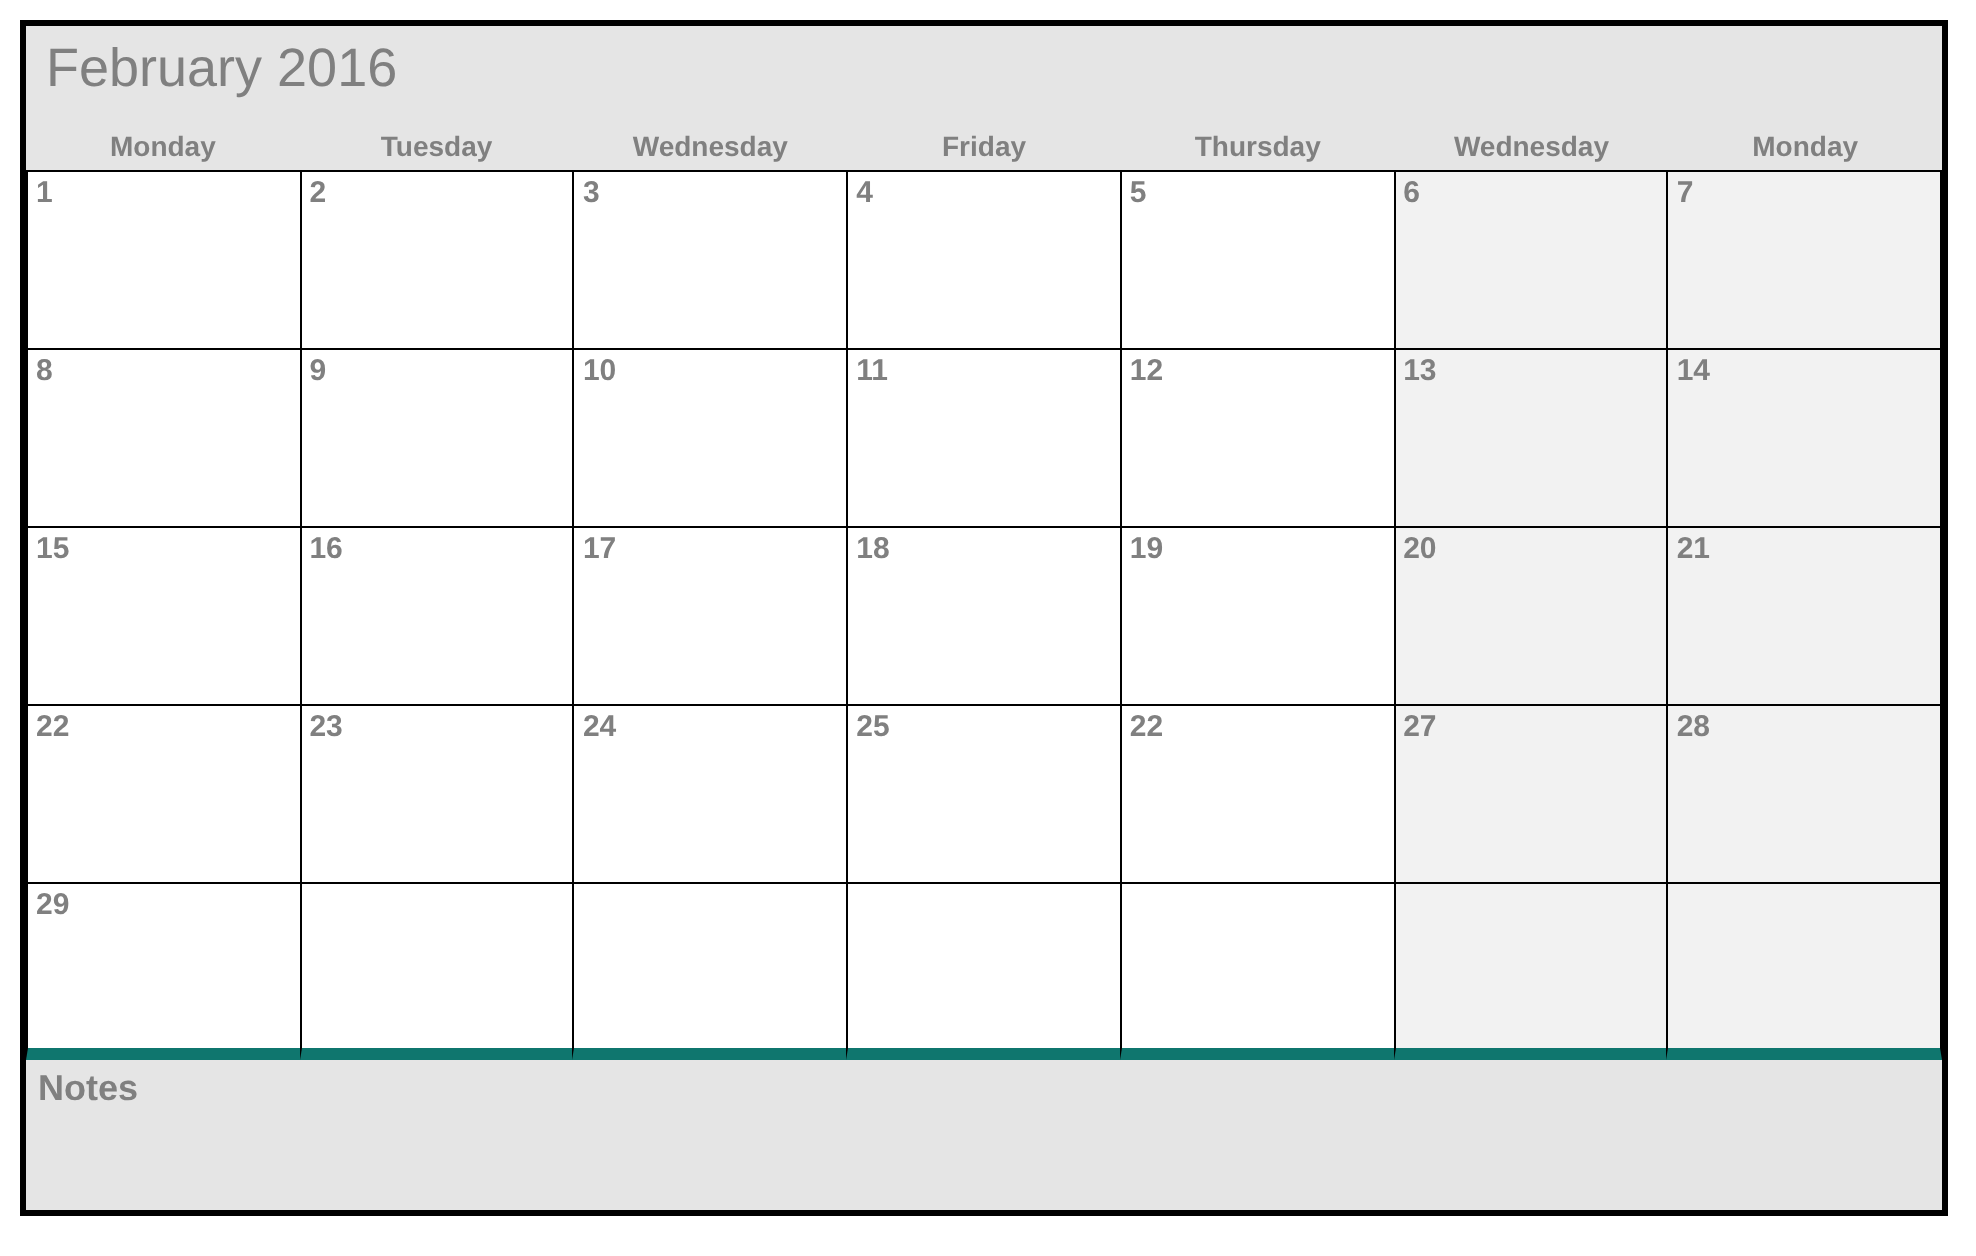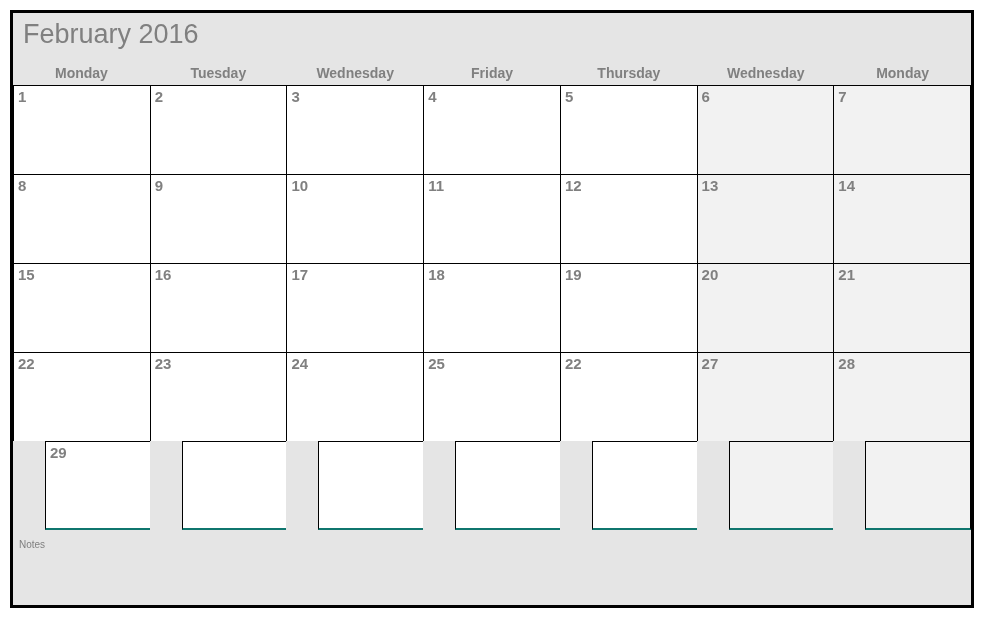--- a/index.html
+++ b/index.html
@@ -63,36 +63,35 @@
       padding: 2px 4px;
       font-size: 15px;
       font-weight: bold;
       color: #808080;
       background: #fff;
     }
     .day-cell:last-child {
       border-right: 1px solid #000;
     }
     .week-row:last-child .day-cell {
-      border-bottom: 2px solid #0f766e;
-      margin-left: 32px;
+      border-bottom: 6px solid #0f766e;
     }
     .day-cell.weekend {
       background: #f2f2f2;
     }
     .day-cell.empty .daynum {
       visibility: hidden;
     }
     .notes-row {
       flex: 1;
       padding: 4px 6px;
     }
     .notes-label {
-      font-size: 10px;
-      font-weight: normal;
+      font-size: 18px;
+      font-weight: bold;
       color: #808080;
     }
   </style>
 </head>
 <body>
 
 <div class="calendar-frame">
 
   <div class="title-row">
     <span class="title">February 2016</span>

